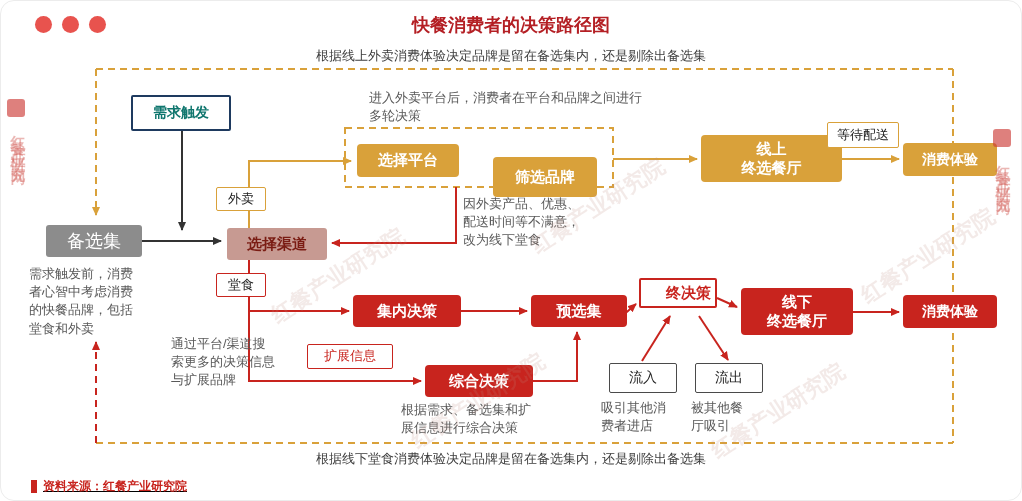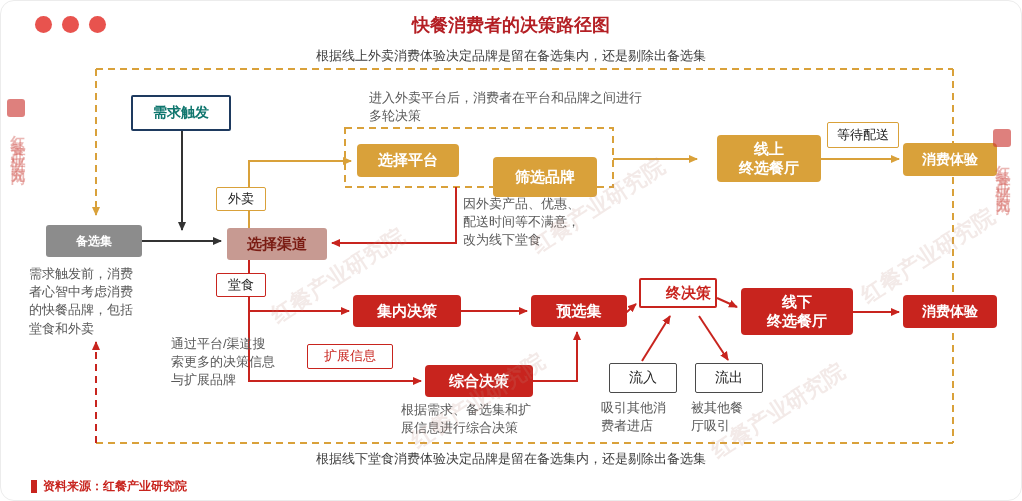--- a/index.html
+++ b/index.html
@@ -4,35 +4,35 @@
 <style>
   html,body{margin:0;padding:0;background:#fff;}
   body{font-family:"Liberation Sans","DejaVu Sans",sans-serif;}
   .stage{position:relative;width:1022px;height:501px;background:#fff;border:1px solid #ececec;border-radius:14px;overflow:hidden;box-sizing:border-box;}
   .dot{position:absolute;top:15px;width:17px;height:17px;border-radius:50%;background:#E8534E;}
   .page-title{position:absolute;top:12px;left:0;width:100%;text-align:center;font-size:18px;font-weight:bold;color:var(--maroon,#B41F24);}
   .loop-note{position:absolute;left:0;width:100%;text-align:center;font-size:13px;color:#3d3d3d;}
   .node{position:absolute;display:flex;flex-direction:column;align-items:center;justify-content:center;box-sizing:border-box;text-align:center;line-height:1.25;}
   .gold-box{background:var(--gold,#D9A13A);color:#fff;border-radius:4px;font-size:15px;font-weight:bold;}
   .red-box{background:var(--red,#C8241E);color:#fff;border-radius:4px;font-size:15px;font-weight:bold;}
-  .gray-box{background:var(--gray_box,#8C8C8C);color:#fff;border-radius:3px;font-size:12px;font-weight:bold;}
+  .gray-box{background:var(--gray_box,#8C8C8C);color:#fff;border-radius:3px;font-size:18px;font-weight:normal;}
   .channel-box{background:var(--channel_bg,#C79A92);color:#7A1C13;border-radius:3px;font-size:15px;font-weight:bold;}
   .navy-outline{background:#fff;border:2px solid var(--navy,#1E3A5F);color:#0f766e;font-size:14px;font-weight:bold;border-radius:2px;}
   .gold-outline{background:#fff;border:1.5px solid var(--gold,#D9A13A);color:#222;font-size:13px;border-radius:2px;}
   .red-outline{background:#fff;border:1.5px solid var(--red,#C8241E);color:#222;font-size:13px;border-radius:2px;}
   .red-outline-strong{background:#fff;border:2px solid var(--red,#C8241E);color:var(--red,#C8241E);font-size:15px;font-weight:bold;border-radius:2px;padding-left:21px;}
   .dark-outline{background:#fff;border:1.5px solid #4a4a4a;color:#222;font-size:14px;border-radius:2px;}
   .note{position:absolute;color:var(--gray_text,#595959);font-size:13px;line-height:1.4;}
   .wires{position:absolute;left:0;top:0;pointer-events:none;}
   .sB{stroke:#333;stroke-width:2;fill:none;}
   .sG{stroke:var(--gold,#D9A13A);stroke-width:2;fill:none;}
   .sR{stroke:var(--red,#C8241E);stroke-width:2;fill:none;}
   .dash{stroke-dasharray:7 5;}
   .fB{fill:#333;} .fG{fill:var(--gold,#D9A13A);} .fR{fill:var(--red,#C8241E);}
-  .footer{position:absolute;left:30px;top:477px;display:flex;align-items:center;gap:6px;}
+  .footer{position:absolute;left:30px;top:477px;display:flex;align-items:center;gap:6px;text-decoration:underline;}
   .footer-bar{width:6px;height:13px;background:var(--red,#C8241E);}
   .footer-text{color:var(--red,#C8241E);font-size:12px;font-weight:bold;}
   .wm-diag{position:absolute;transform:rotate(-33deg);color:rgba(190,140,130,0.18);font-size:22px;font-weight:bold;white-space:nowrap;pointer-events:none;}
   .wm-side{position:absolute;writing-mode:vertical-rl;color:rgba(214,104,98,0.48);font-size:15px;letter-spacing:6px;font-weight:bold;pointer-events:none;}
   .wm-logo{position:absolute;width:18px;height:18px;background:rgba(205,60,55,0.65);border-radius:3px;pointer-events:none;}
 </style>
 </head>
 <body>
 
 <div class="stage">
@@ -88,21 +88,21 @@
 
   <div class="node navy-outline" style="left:130px;top:94px;width:100px;height:36px">需求触发</div>
   <div class="node gray-box" style="left:45px;top:224px;width:96px;height:32px">备选集</div>
   <div class="node channel-box" style="left:226px;top:227px;width:100px;height:32px">选择渠道</div>
   <div class="node gold-outline" style="left:215px;top:186px;width:50px;height:24px">外卖</div>
   <div class="node red-outline" style="left:215px;top:272px;width:50px;height:24px">堂食</div>
 
   <div class="node gold-box" style="left:356px;top:143px;width:102px;height:33px">选择平台</div>
   <div class="node gold-box" style="left:492px;top:156px;width:104px;height:40px">筛选品牌</div>
 
-  <div class="node gold-box" style="left:716px;top:134px;width:104px;height:47px">
+  <div class="node gold-box" style="left:700px;top:134px;width:141px;height:47px">
     <span>线上</span>
     <span>终选餐厅</span>
   </div>
   <div class="node gold-outline" style="left:826px;top:121px;width:72px;height:26px">等待配送</div>
   <div class="node gold-box" style="left:902px;top:142px;width:94px;height:33px;font-size:14px">消费体验</div>
 
   <div class="node red-box" style="left:352px;top:294px;width:108px;height:32px">集内决策</div>
   <div class="node red-box" style="left:530px;top:294px;width:96px;height:32px">预选集</div>
   <div class="node red-outline-strong" style="left:638px;top:277px;width:78px;height:30px">终决策</div>
   <div class="node red-box" style="left:740px;top:287px;width:112px;height:47px">

